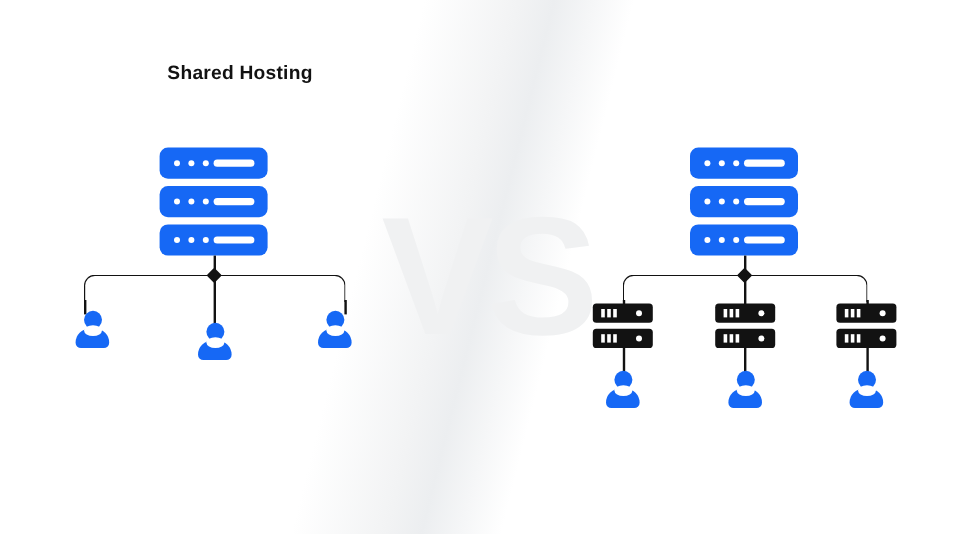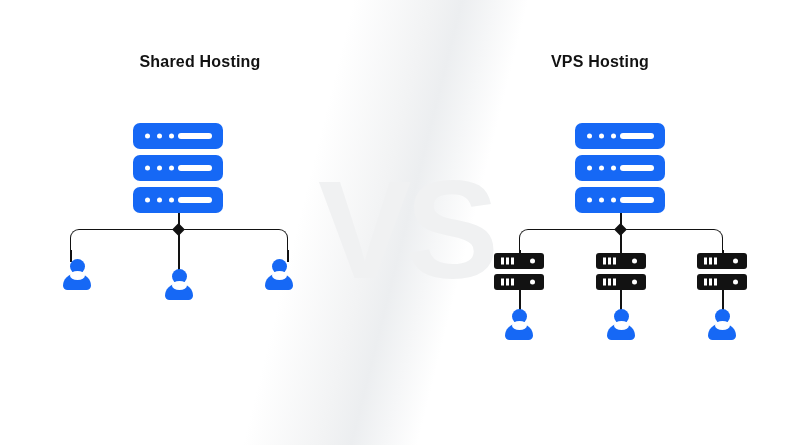--- a/index.html
+++ b/index.html
@@ -140,21 +140,20 @@
     </div>
     <div class="user" style="left:265px;top:259px;">
       <span class="head"></span>
         <span class="body"></span>
         <span class="notch"></span>
     </div>
   </div>
 
   <div class="panel panel-right">
 
-    <div class="panel-title">VPS Hosting</div>
 
     <div class="server-stack" style="left:175px;top:123px;">
       <div class="srv">
         <span class="dots">
             <i></i>
             <i></i>
             <i></i>
           </span>
         <span class="bar"></span>
       </div>

